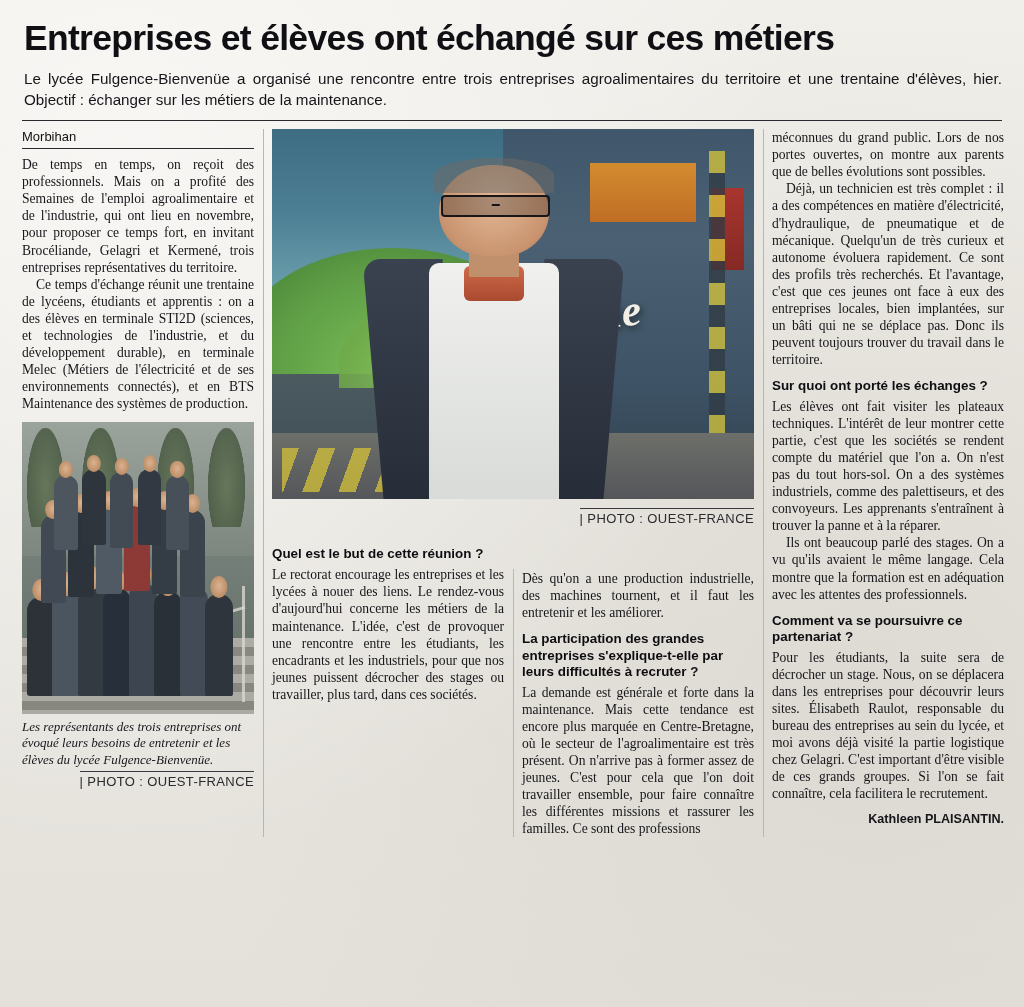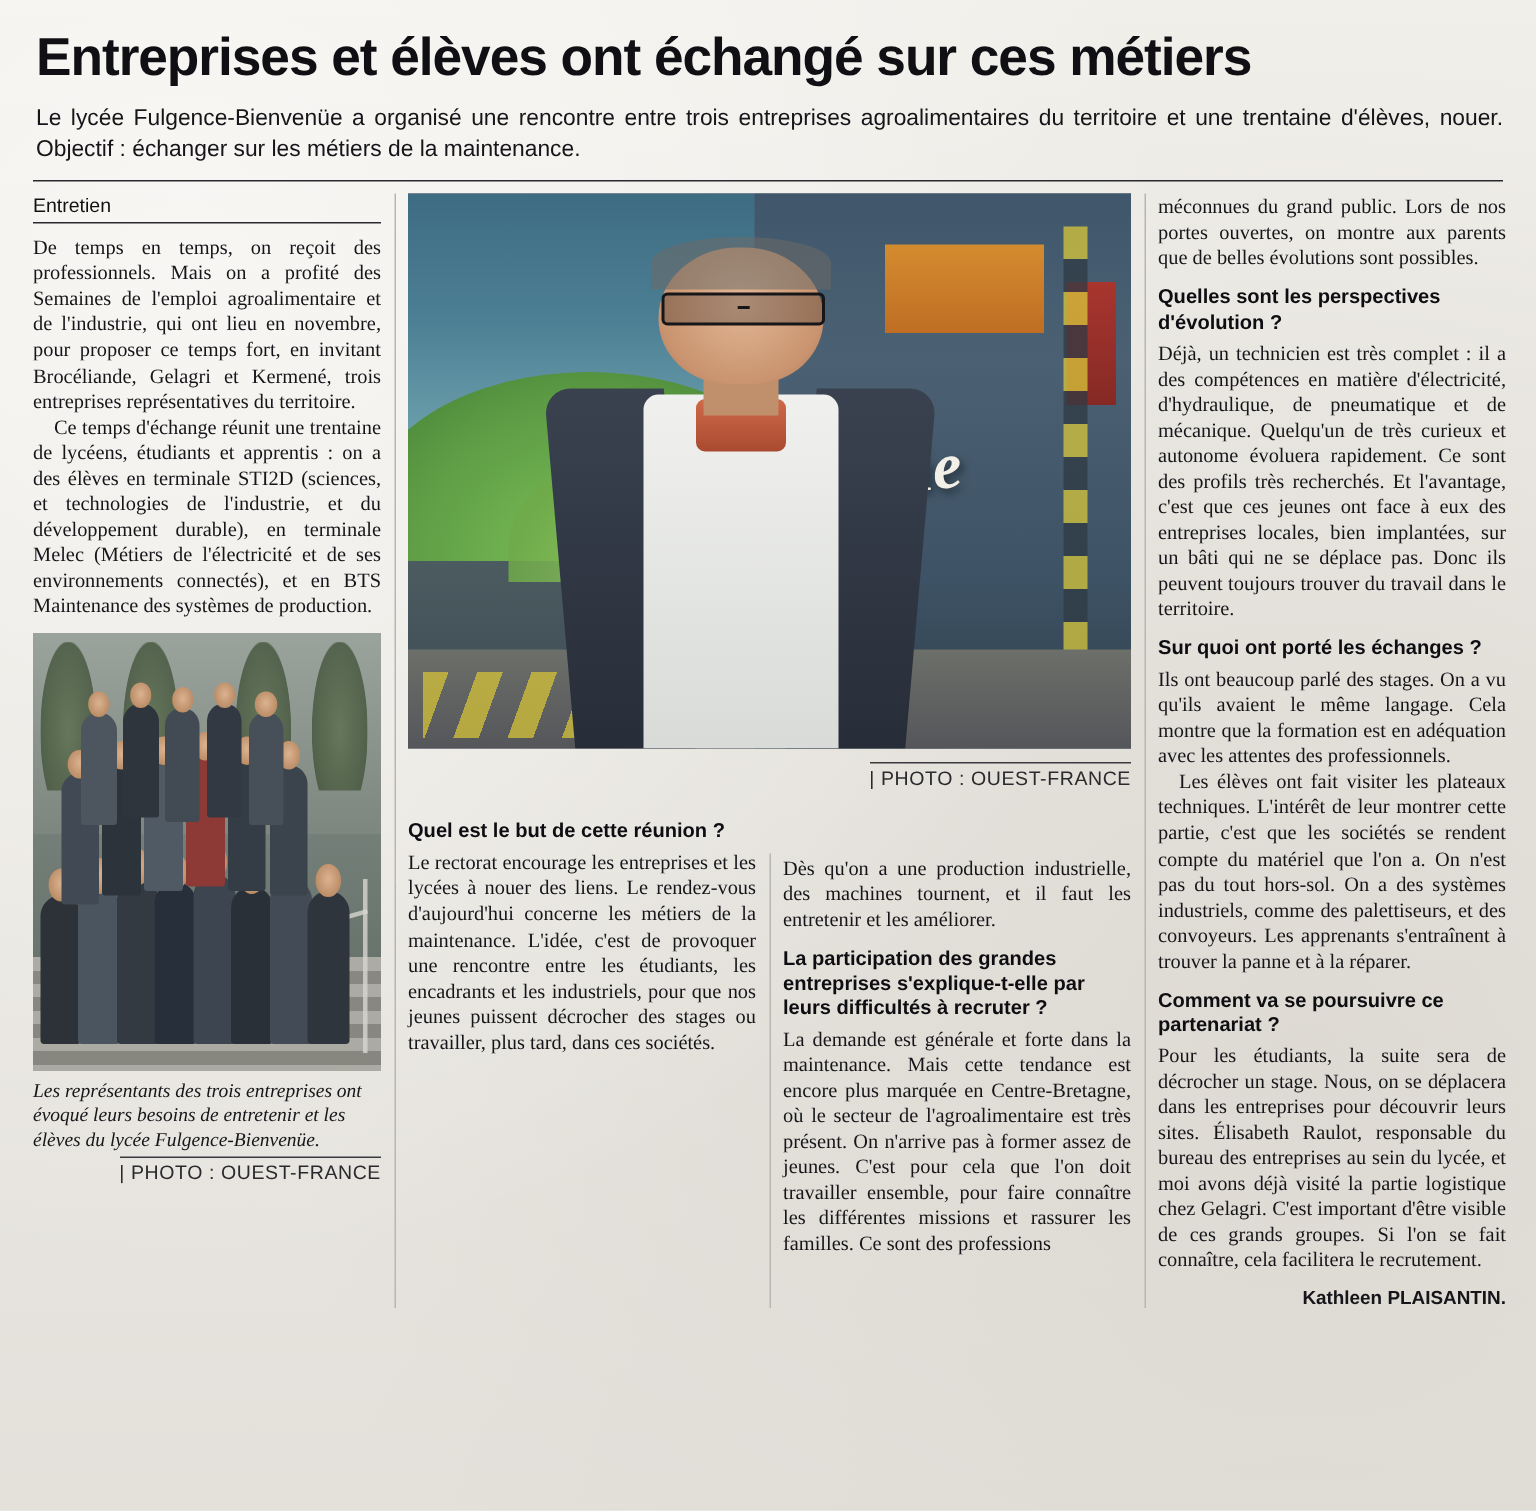--- a/index.html
+++ b/index.html
@@ -300,27 +300,27 @@
 
   .footer-caption { margin-top: 5px; }
 </style>
 </head>
 <body>
 
 <div class="page">
   <div class="content">
 
     <h1 class="headline">Entreprises et élèves ont échangé sur ces métiers</h1>
-    <p class="standfirst">Le lycée Fulgence-Bienvenüe a organisé une rencontre entre trois entreprises agroalimentaires du territoire et une trentaine d'élèves, nouer. Objectif : échanger sur les métiers de la maintenance.</p>
+    <p class="standfirst">Le lycée Fulgence-Bienvenüe a organisé une rencontre entre trois entreprises agroalimentaires du territoire et une trentaine d'élèves, hier. Objectif : échanger sur les métiers de la maintenance.</p>
     <hr class="rule">
 
     <div class="grid">
 
       <div class="col">
-        <div class="kicker">Entretien</div>
+        <div class="kicker">Morbihan</div>
         <hr class="rule" style="margin:2px 0 7px 0">
 
 
         <p>De temps en temps, on reçoit des professionnels. Mais on a profité des Semaines de l'emploi agroalimentaire et de l'industrie, qui ont lieu en novembre, pour proposer ce temps fort, en invitant Brocéliande, Gelagri et Kermené, trois entreprises représentatives du territoire.</p>
         <p>Ce temps d'échange réunit une trentaine de lycéens, étudiants et apprentis : on a des élèves en terminale STI2D (sciences, et technologies de l'industrie, et du développement durable), en terminale Melec (Métiers de l'électricité et de ses environnements connectés), et en BTS Maintenance des systèmes de production.</p>
 
         <div class="photo photo-group">
           <div class="grouppic">
             <div class="bg-build"></div>
             <div class="tree" style="left:2%"></div>
@@ -397,25 +397,24 @@
 
       <div class="col">
         <div style="height:418px"></div>
         <p style="margin-top:23px">Dès qu'on a une production industrielle, des machines tournent, et il faut les entretenir et les améliorer.</p>
         <div class="q">La participation des grandes entreprises s'explique-t-elle par leurs difficultés à recruter ?</div>
         <p>La demande est générale et forte dans la maintenance. Mais cette tendance est encore plus marquée en Centre-Bretagne, où le secteur de l'agroalimentaire est très présent. On n'arrive pas à former assez de jeunes. C'est pour cela que l'on doit travailler ensemble, pour faire connaître les différentes missions et rassurer les familles. Ce sont des professions</p>
       </div>
 
       <div class="col">
         <p>méconnues du grand public. Lors de nos portes ouvertes, on montre aux parents que de belles évolutions sont possibles.</p>
-        <div class="q">Quelles sont les perspectives d'évolution ?</div>
         <p>Déjà, un technicien est très complet : il a des compétences en matière d'électricité, d'hydraulique, de pneumatique et de mécanique. Quelqu'un de très curieux et autonome évoluera rapidement. Ce sont des profils très recherchés. Et l'avantage, c'est que ces jeunes ont face à eux des entreprises locales, bien implantées, sur un bâti qui ne se déplace pas. Donc ils peuvent toujours trouver du travail dans le territoire.</p>
         <div class="q">Sur quoi ont porté les échanges ?</div>
+        <p>Les élèves ont fait visiter les plateaux techniques. L'intérêt de leur montrer cette partie, c'est que les sociétés se rendent compte du matériel que l'on a. On n'est pas du tout hors-sol. On a des systèmes industriels, comme des palettiseurs, et des convoyeurs. Les apprenants s'entraînent à trouver la panne et à la réparer.</p>
         <p>Ils ont beaucoup parlé des stages. On a vu qu'ils avaient le même langage. Cela montre que la formation est en adéquation avec les attentes des professionnels.</p>
-        <p>Les élèves ont fait visiter les plateaux techniques. L'intérêt de leur montrer cette partie, c'est que les sociétés se rendent compte du matériel que l'on a. On n'est pas du tout hors-sol. On a des systèmes industriels, comme des palettiseurs, et des convoyeurs. Les apprenants s'entraînent à trouver la panne et à la réparer.</p>
         <div class="q">Comment va se poursuivre ce partenariat ?</div>
         <p>Pour les étudiants, la suite sera de décrocher un stage. Nous, on se déplacera dans les entreprises pour découvrir leurs sites. Élisabeth Raulot, responsable du bureau des entreprises au sein du lycée, et moi avons déjà visité la partie logistique chez Gelagri. C'est important d'être visible de ces grands groupes. Si l'on se fait connaître, cela facilitera le recrutement.</p>
         <div class="signature">Kathleen PLAISANTIN.</div>
       </div>
 
       <div class="colsep" style="left:241px; top:0; height:458px"></div>
       <div class="colsep" style="left:241px; top:458px; bottom:0"></div>
       <div class="colsep" style="left:491px; top:440px; bottom:0"></div>
       <div class="colsep" style="left:741px; top:0; bottom:0"></div>
     </div>

